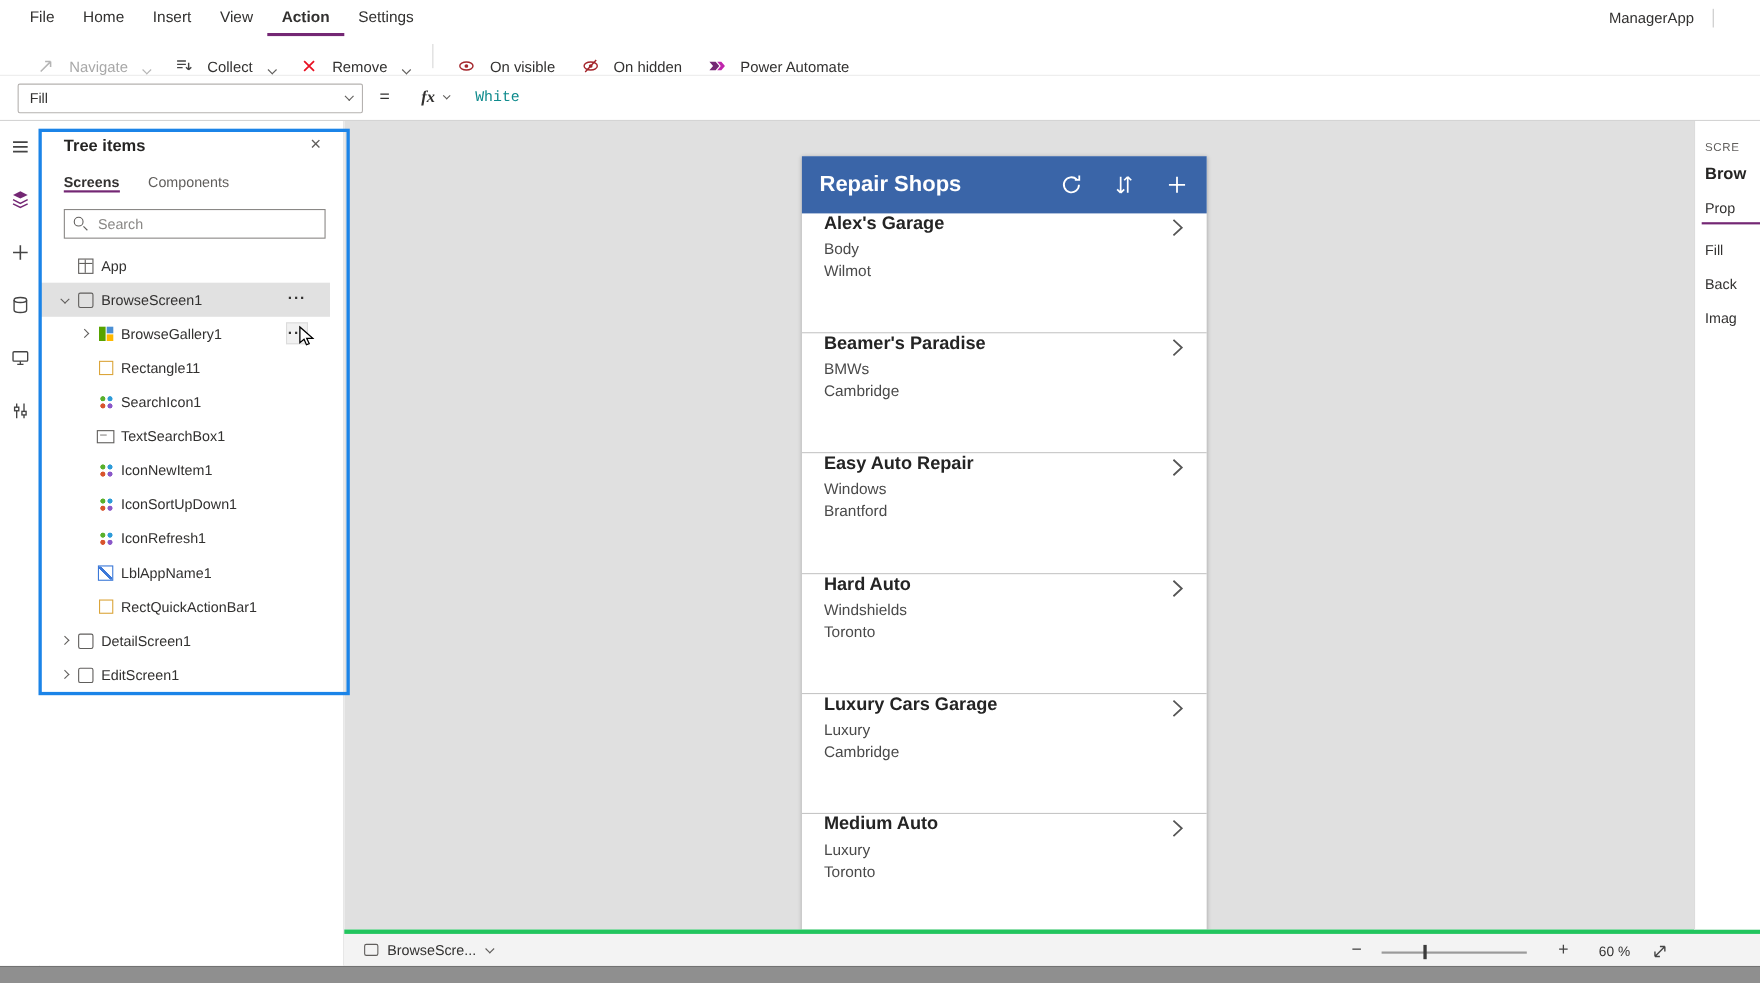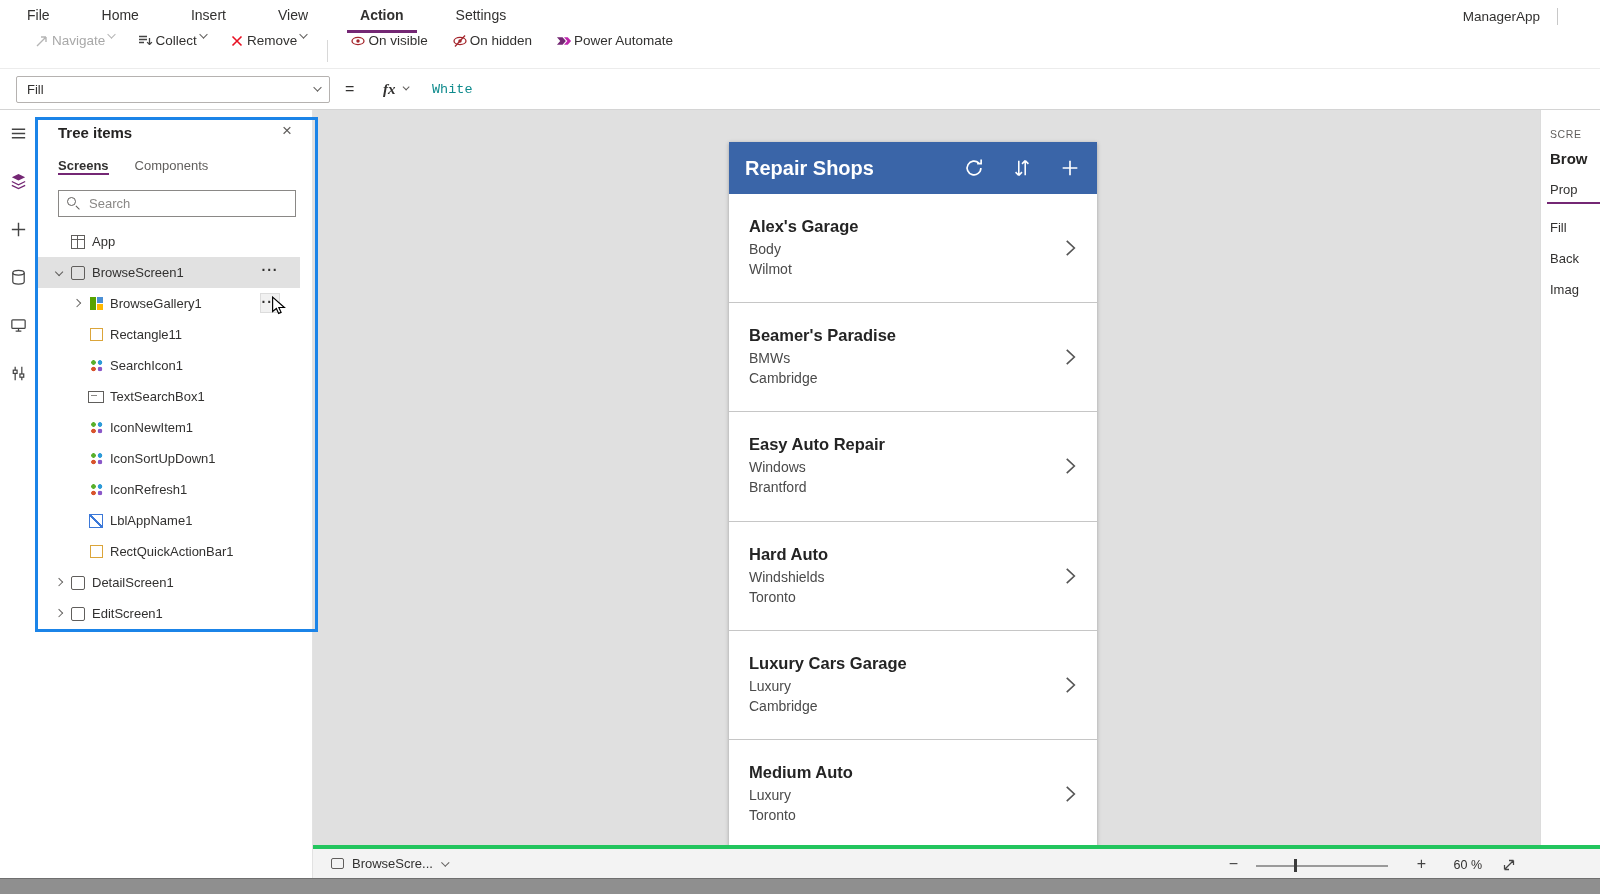--- a/index.html
+++ b/index.html
@@ -1,29 +1,29 @@
 <!DOCTYPE html>
 <html><head>
 <meta charset="utf-8">
 <style>
   * { margin:0; padding:0; box-sizing:border-box; }
   html,body { width:1600px; height:894px; }
   body { font-family:"Liberation Sans", sans-serif; color:#323130; background:#fff; overflow:hidden; }
   .app { position:relative; width:1600px; height:894px; background:#fff; }
 
   
-  .menubar { position:absolute; top:0; left:0; right:0; height:33px; background:#fff; display:flex; align-items:stretch; padding-left:14px;gap:26px; }
+  .menubar { position:absolute; top:0; left:0; right:0; height:33px; background:#fff; display:flex; align-items:stretch; padding-left:14px; }
   .menu-item { display:flex; align-items:center; padding:0 13px; font-size:14px; color:#323130; cursor:default; border-bottom:3px solid transparent; }
   .menu-item.active { font-weight:700; border-bottom-color:#742774; }
   .menubar-right { position:absolute; right:60px; top:0; height:33px; display:flex; align-items:center; font-size:13.5px; color:#323130; }
   .menubar-sep { position:absolute; right:42px; top:8px; width:1px; height:17px; background:#c8c8c8; }
 
   
   .toolbar { position:absolute; top:33px; left:0; right:0; height:36px; background:#fff; display:flex; align-items:center; padding-left:22px; border-bottom:1px solid #ececec; }
-  .tb-item { display:flex; align-items:flex-start; gap:2px; font-size:13.5px; padding:0 12px; height:100%; color:#323130; }
+  .tb-item { display:flex; align-items:flex-end; gap:13px; font-size:13.5px; padding:0 12px; height:100%; color:#323130; }
   .tb-item.disabled { color:#a8a8a8; }
   .tb-ic { width:16px; height:16px; flex:0 0 auto; }
   .dd-chev { display:inline-block; border:solid #605e5c; border-width:0 1.3px 1.3px 0; padding:2.6px; transform:rotate(45deg) translateY(-2px); }
   .dd-chev.dim { border-color:#b5b5b5; }
   .tb-sep { width:1px; height:22px; background:#d8d8d8; margin:0 10px; }
 
   
   .formula-bar { position:absolute; top:69px; left:0; right:0; height:41px; background:#fff; border-bottom:1px solid #d4d4d4; display:flex; align-items:center; }
   .prop-select { position:absolute; left:16px; top:7px; width:314px; height:27px; border:1px solid #b5b2b0; border-radius:2px; display:flex; align-items:center; padding:0 10px; font-size:13px; background:#fff; }
   .prop-select .dd-chev { position:absolute; right:10px; }
@@ -97,21 +97,21 @@
   
   .phone { position:absolute; left:729px; top:142px; width:368px; height:706px; background:#fff; box-shadow:0 1px 4px rgba(0,0,0,.28); display:flex; flex-direction:column; z-index:6; }
   .p-header { height:52px; background:#3a65a8; display:flex; align-items:center; padding:0 16px; flex:0 0 auto; }
   .p-header-title { color:#fff; font-size:20px; font-weight:700; flex:1; }
   .p-header-icons { display:flex; align-items:center; gap:26px; }
   .p-header-icons svg { width:22px; height:22px; }
   .p-search { position:relative; height:39px; border-bottom:2px solid #3a65a8; display:flex; align-items:center; padding:0 16px; gap:8px; flex:0 0 auto; }
   .p-search svg { width:16px; height:16px; }
   .p-search-text { font-size:15px; color:#5f5f5f; }
   .p-list { flex:1; display:flex; flex-direction:column; }
-  .p-item { flex:1; display:flex; align-items:center; border-bottom:1px solid #c6c6c6; padding:0 14px 0 20px; }
+  .p-item { flex:1; display:flex; align-items:flex-start; border-bottom:1px solid #c6c6c6; padding:0 14px 0 20px; }
   .p-item:last-child { border-bottom:none; }
   .p-item-text { flex:1; }
   .p-title { font-size:16.5px; font-weight:700; color:#242424; margin-bottom:3px; }
   .p-sub { font-size:14px; color:#4a4a4a; line-height:20px; }
   .p-chevron { width:26px; height:26px; flex:0 0 auto; }
 
   
   .right-panel { position:absolute; top:110px; bottom:49px; right:0; width:60px; background:#fff; border-left:1px solid #dcdcdc; overflow:hidden; z-index:7; }
   .rp-overline { position:absolute; top:18px; left:9px; font-size:10.5px; letter-spacing:.6px; color:#605e5c; white-space:nowrap; }
   .rp-title { position:absolute; top:40px; left:9px; font-size:15px; font-weight:700; color:#252423; white-space:nowrap; }

